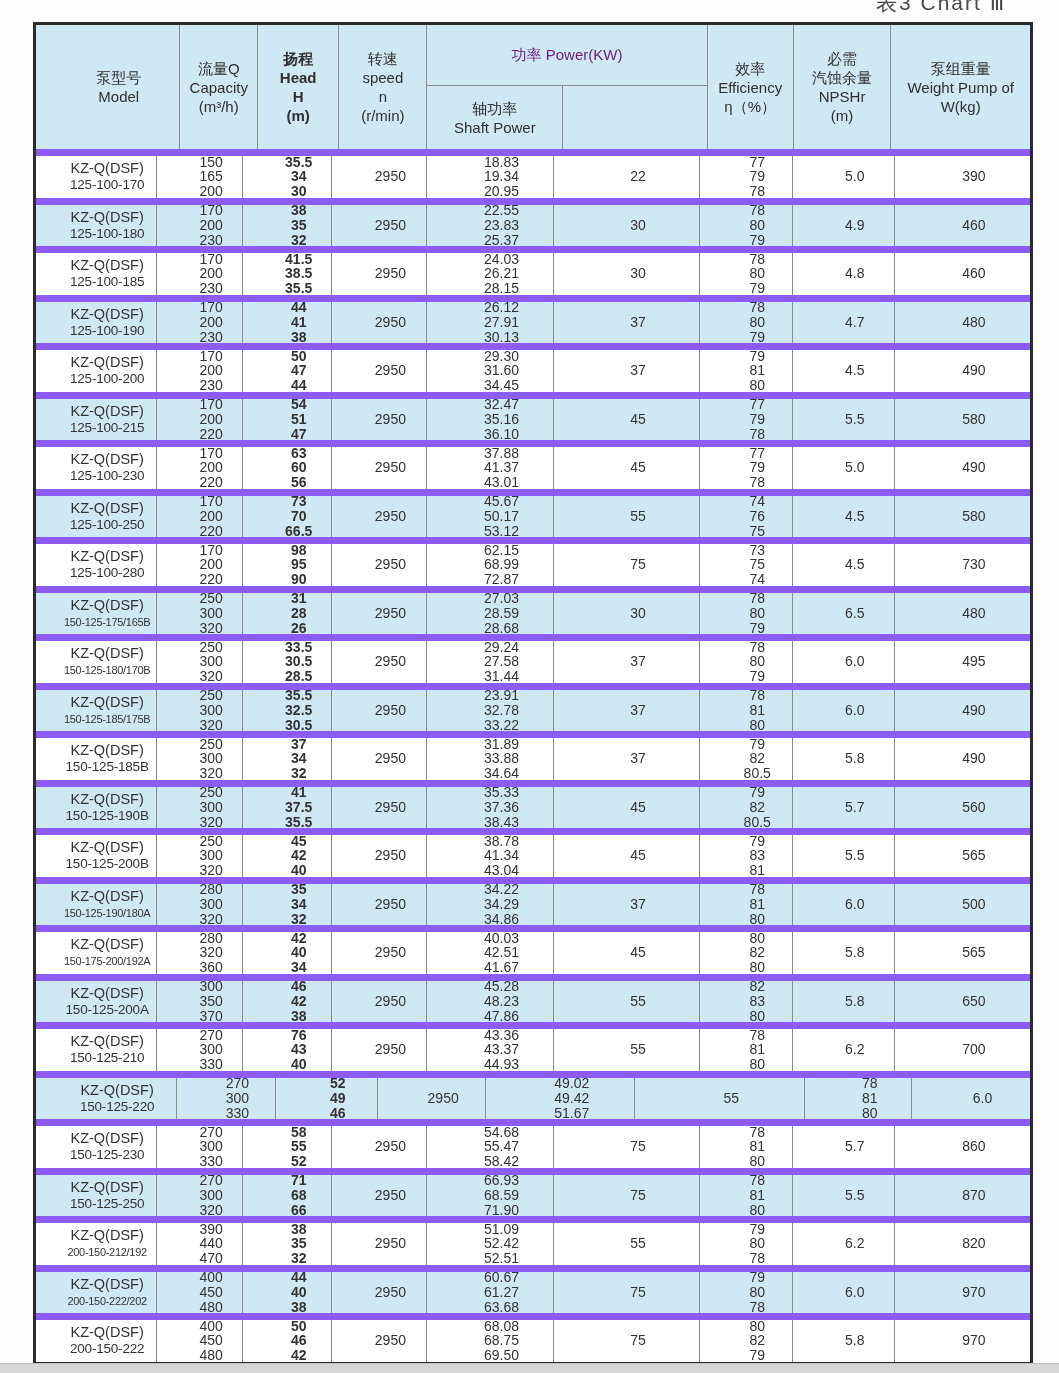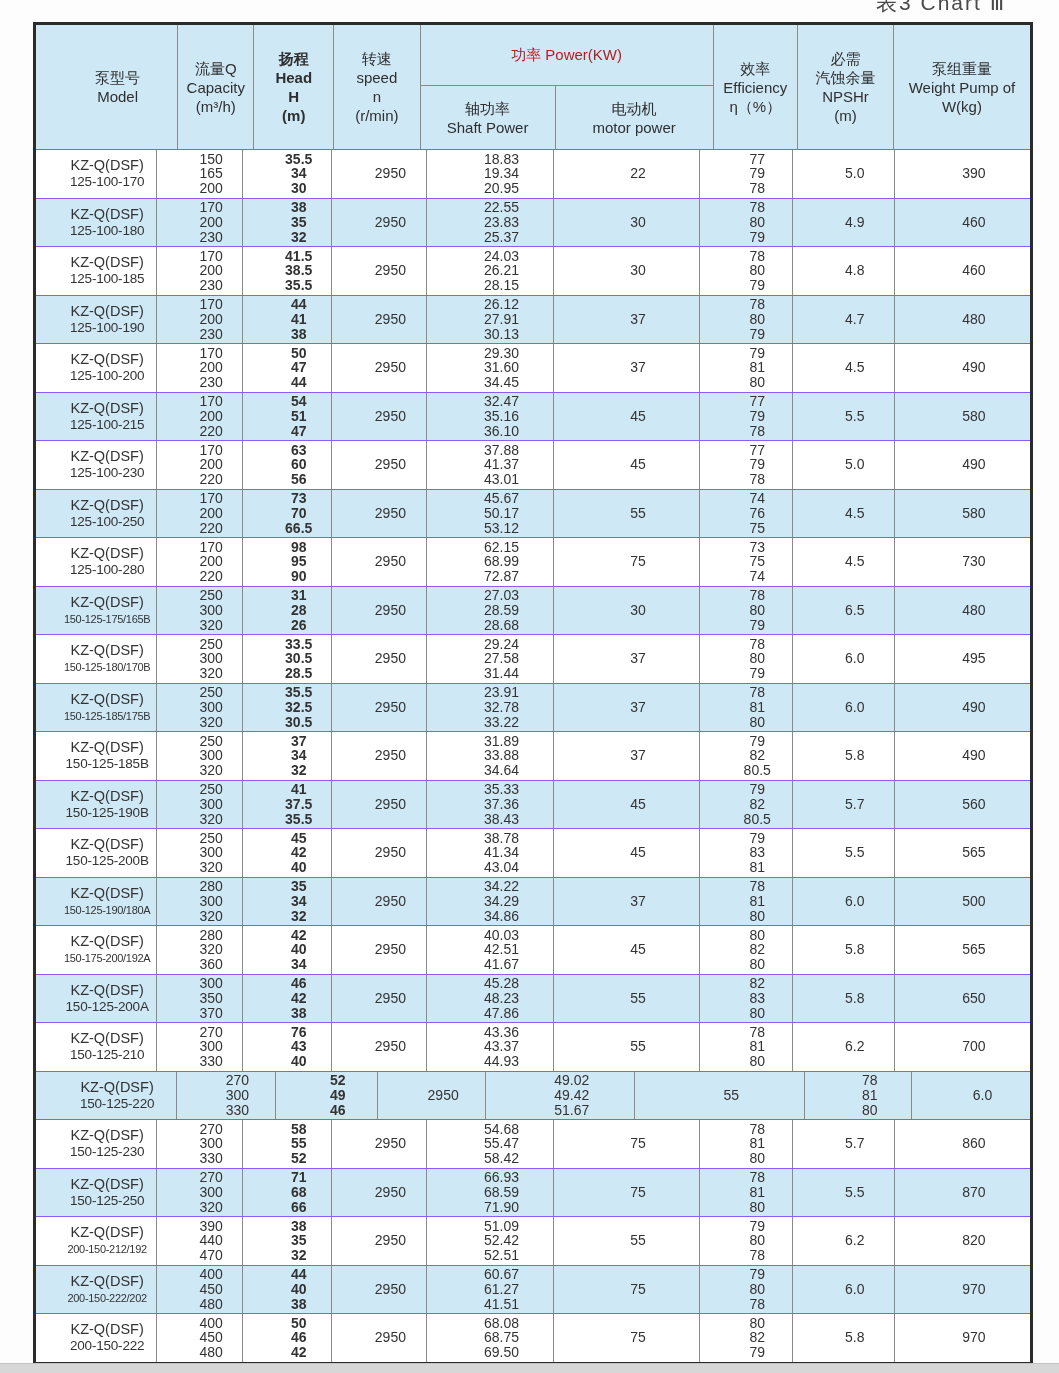--- a/index.html
+++ b/index.html
@@ -13,27 +13,27 @@
   .col:last-child{border-right:none;}
   .c-model{width:128px;margin-left:22px;} .c-cap{width:81px;} .c-head{width:85px;font-weight:bold;} .c-speed{width:92px;}
   .c-shaft{width:135px;} .c-motor{width:158px;} .c-power{width:293px;}
   .c-eff{width:90px;} .c-npshr{width:102px;} .c-weight{width:145px;}
   
   .thead{display:flex;height:124px;background:#cfe8f6;}
   .hcell{display:flex;flex-direction:column;align-items:center;justify-content:center;
     text-align:center;font-size:15px;line-height:19px;color:#2f2f2f;}
   .c-power{display:flex;flex-direction:column;}
   .power-top{height:61px;display:flex;align-items:center;justify-content:center;
-    border-bottom:1px solid #8a8a8a;box-sizing:border-box;font-size:15px;color:#b91c1c;}
+    border-bottom:1px solid #8a8a8a;box-sizing:border-box;font-size:15px;color:#701a75;}
   .power-bottom{flex:1;display:flex;}
   .power-bottom .hcell{height:100%;}
   .power-bottom .c-shaft{border-right:1px solid #8a8a8a;text-align:center;}
   
   .tbody{display:block;}
-  .tr{display:flex;height:48.5px;border-top:1px solid #8b5cf6;box-sizing:border-box;background:#fff;gap:23px;}
+  .tr{display:flex;height:48.5px;border-top:7px solid #8b5cf6;box-sizing:border-box;background:#fff;gap:23px;}
   .tr.alt{background:#cfe8f6;}
   .td{display:flex;flex-direction:column;align-items:center;justify-content:center;
     text-align:center;font-size:14px;line-height:14.6px;color:#333;}
   .model-l1{font-size:14.5px;line-height:17px;}
   .model-l2{font-size:13.5px;line-height:16px;letter-spacing:-0.2px;}
   .model-l2.small{font-size:11px;letter-spacing:-0.3px;}
   .bottom-strip{position:absolute;left:0;bottom:0;width:1059px;height:9px;
     background:#d7d7d7;border-top:1px solid #c2c2c2;}
 </style>
 </head>
@@ -67,24 +67,20 @@
         <div>n</div>
         <div>(r/min)</div>
       </div>
       <div class="col c-power">
         <div class="power-top">功率 Power(KW)</div>
         <div class="power-bottom">
           <div class="hcell c-shaft">
             <div>轴功率</div>
             <div>Shaft Power</div>
           </div>
-          <div class="hcell c-motor">
-            <div>电动机</div>
-            <div>motor power</div>
-          </div>
         </div>
       </div>
       <div class="col hcell c-eff">
         <div>效率</div>
         <div>Efficiency</div>
         <div>η（%）</div>
       </div>
       <div class="col hcell c-npshr">
         <div>必需</div>
         <div>汽蚀余量</div>
@@ -1007,21 +1003,21 @@
             <div>44</div>
             <div>40</div>
             <div>38</div>
           </div>
     <div class="td col c-speed">
             <div>2950</div>
           </div>
     <div class="td col c-shaft">
             <div>60.67</div>
             <div>61.27</div>
-            <div>41.51</div>
+            <div>63.68</div>
           </div>
     <div class="td col c-motor">
             <div>75</div>
           </div>
     <div class="td col c-eff">
             <div>79</div>
             <div>80</div>
             <div>78</div>
           </div>
     <div class="td col c-npshr">

